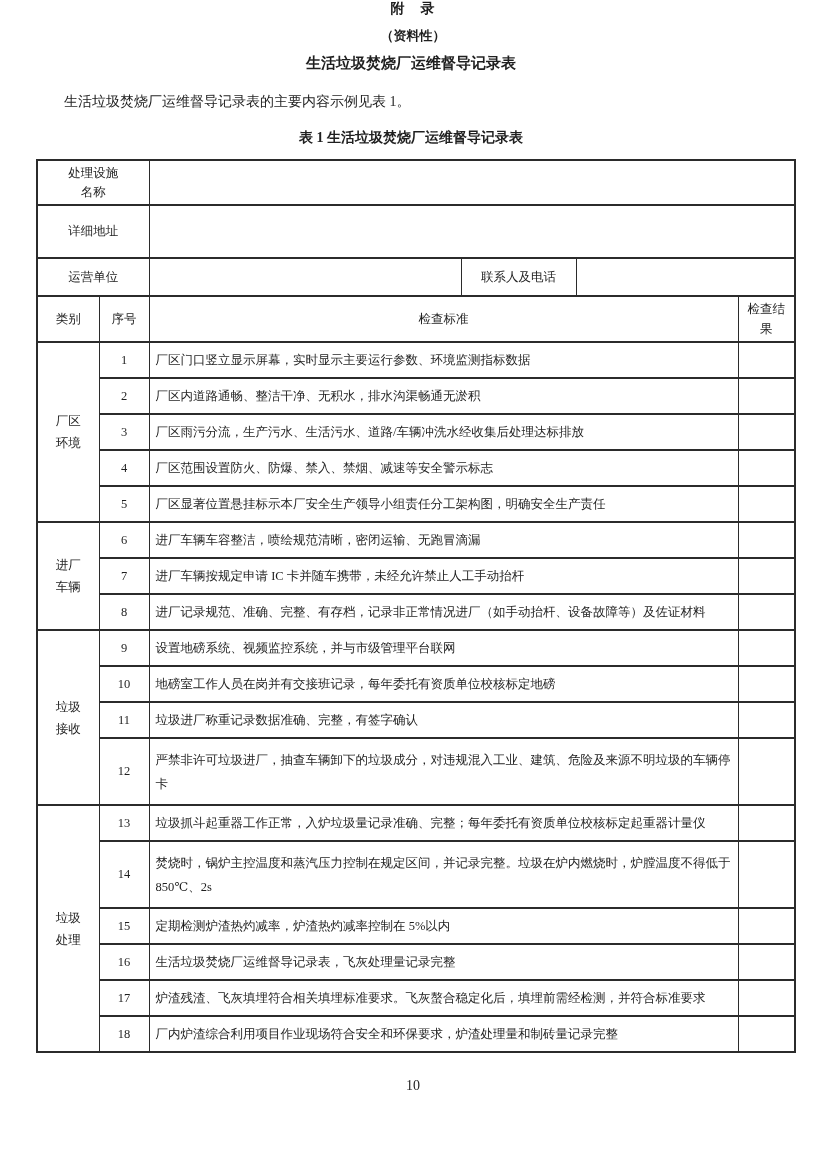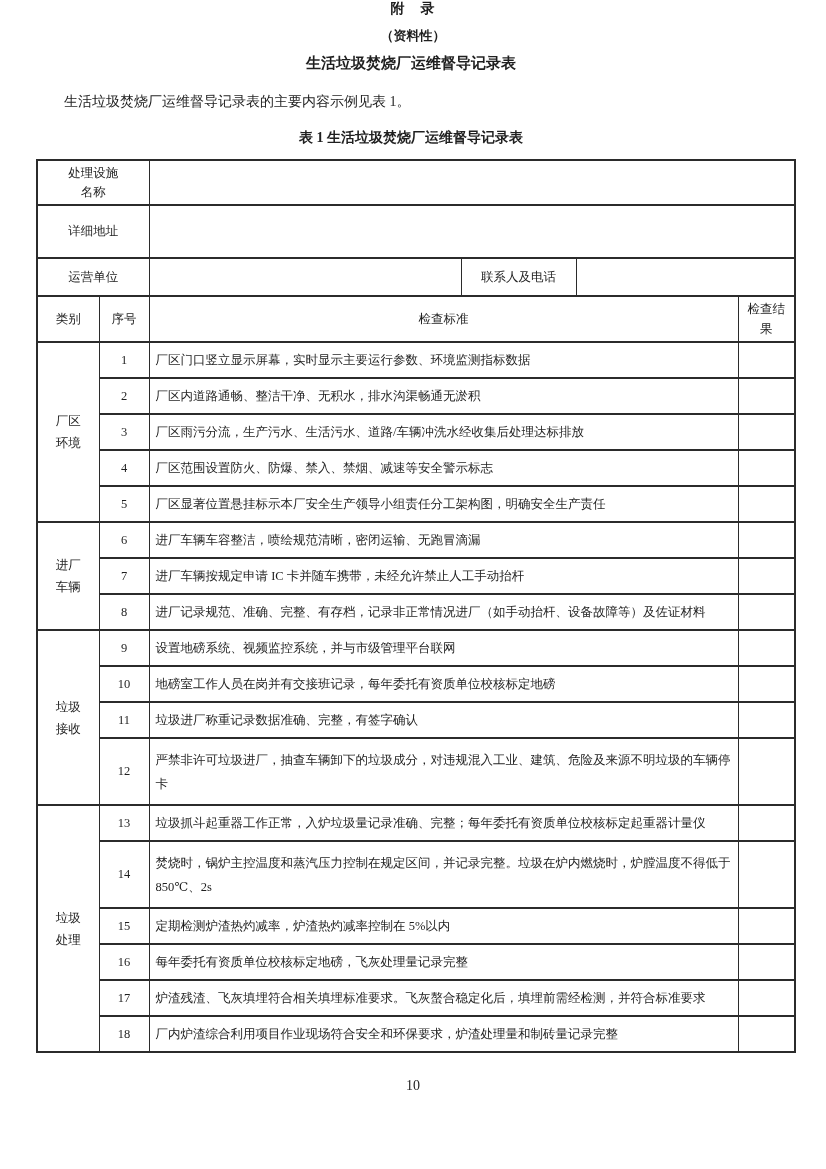--- a/index.html
+++ b/index.html
@@ -186,21 +186,21 @@
         <td colspan="3" class="std">焚烧时，锅炉主控温度和蒸汽压力控制在规定区间，并记录完整。垃圾在炉内燃烧时，炉膛温度不得低于850℃、2s</td>
         <td></td>
       </tr>
       <tr class="h-s">
         <td class="num">15</td>
         <td colspan="3" class="std">定期检测炉渣热灼减率，炉渣热灼减率控制在 5%以内</td>
         <td></td>
       </tr>
       <tr class="h-s">
         <td class="num">16</td>
-        <td colspan="3" class="std">每年委托有资质单位校核标定地磅，飞灰处理量记录完整</td>
+        <td colspan="3" class="std">生活垃圾焚烧厂运维督导记录表，飞灰处理量记录完整</td>
         <td></td>
       </tr>
       <tr class="h-s">
         <td class="num">17</td>
         <td colspan="3" class="std">炉渣残渣、飞灰填埋符合相关填埋标准要求。飞灰螯合稳定化后，填埋前需经检测，并符合标准要求</td>
         <td></td>
       </tr>
       <tr class="h-s">
         <td class="num">18</td>
         <td colspan="3" class="std">厂内炉渣综合利用项目作业现场符合安全和环保要求，炉渣处理量和制砖量记录完整</td>

